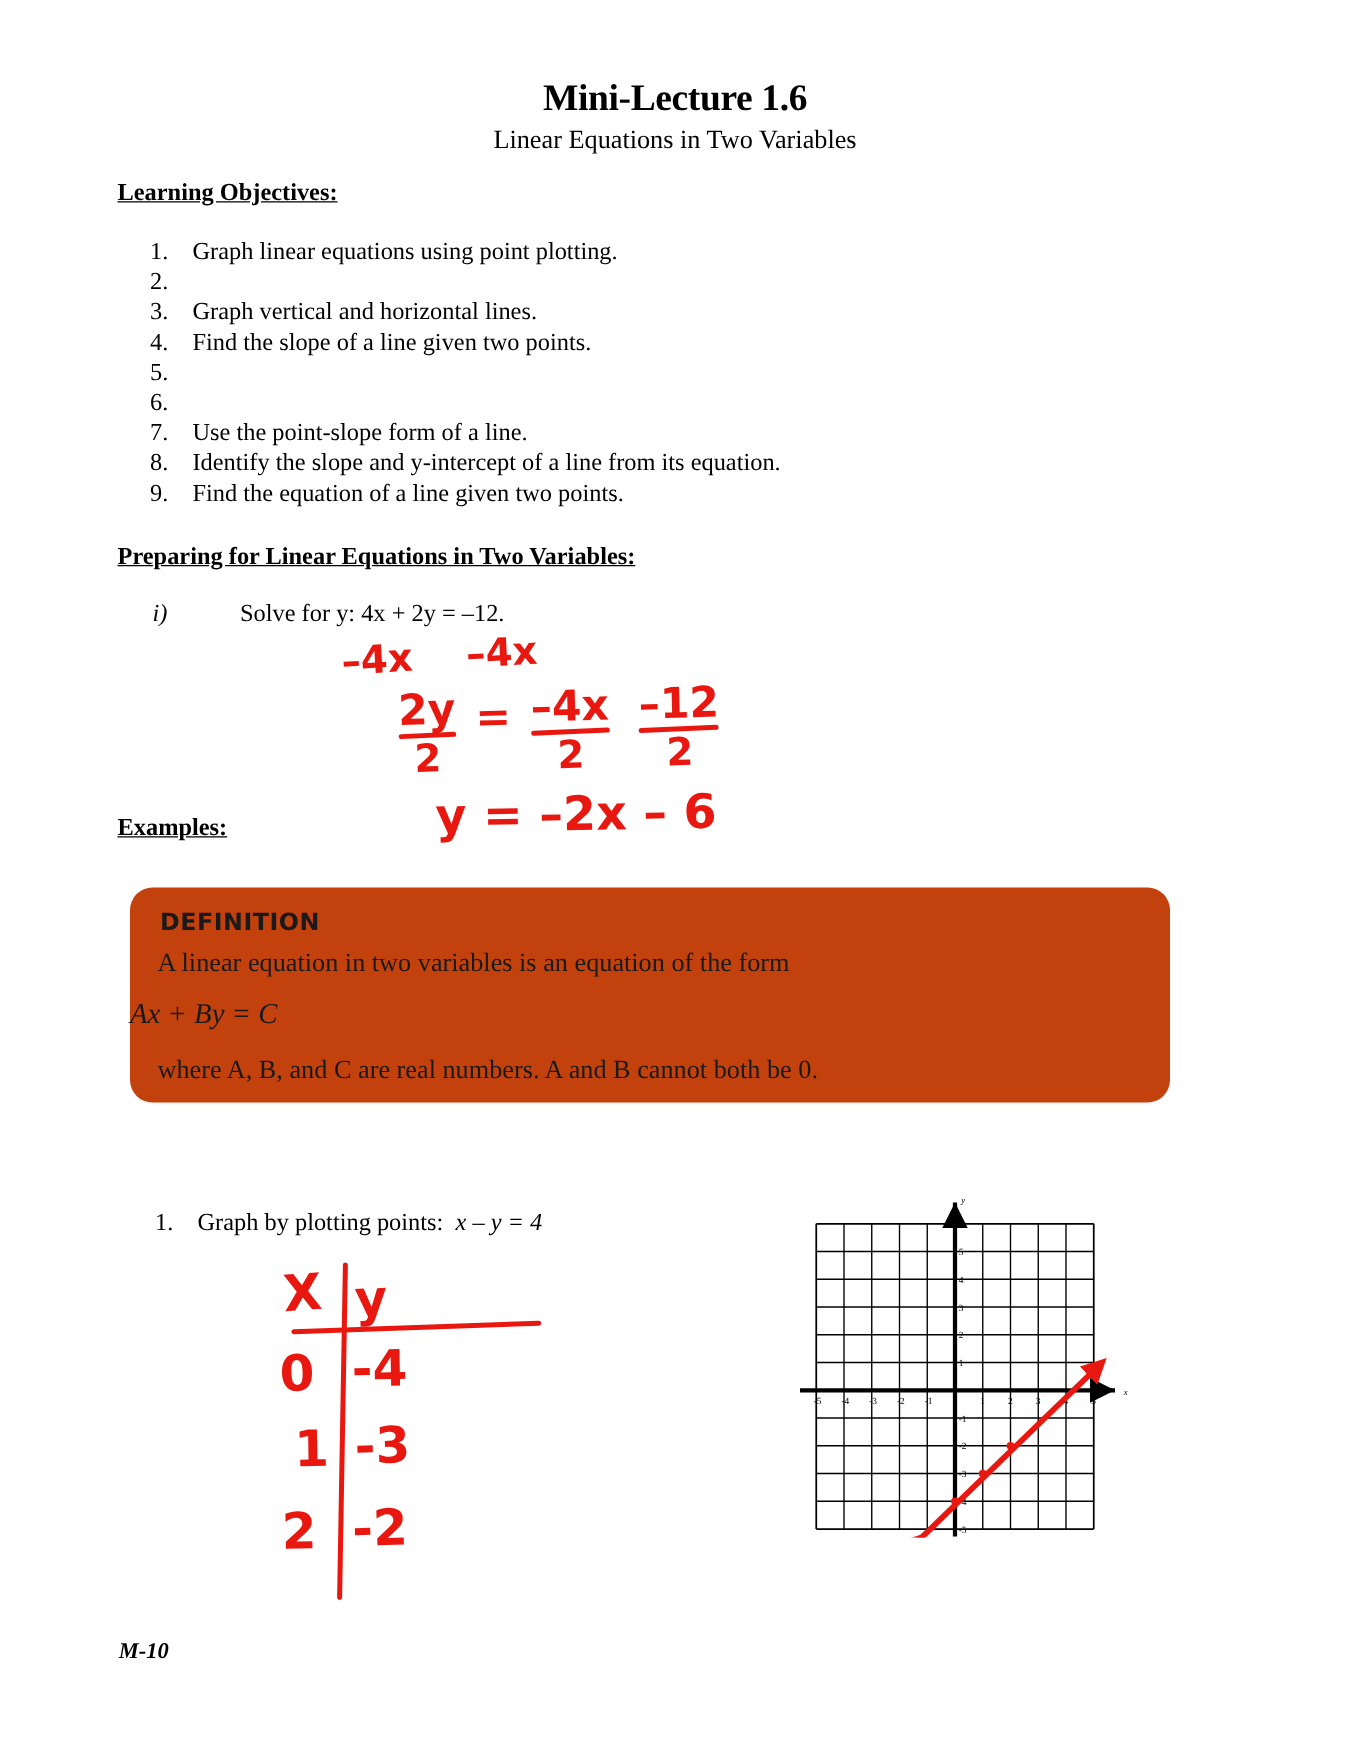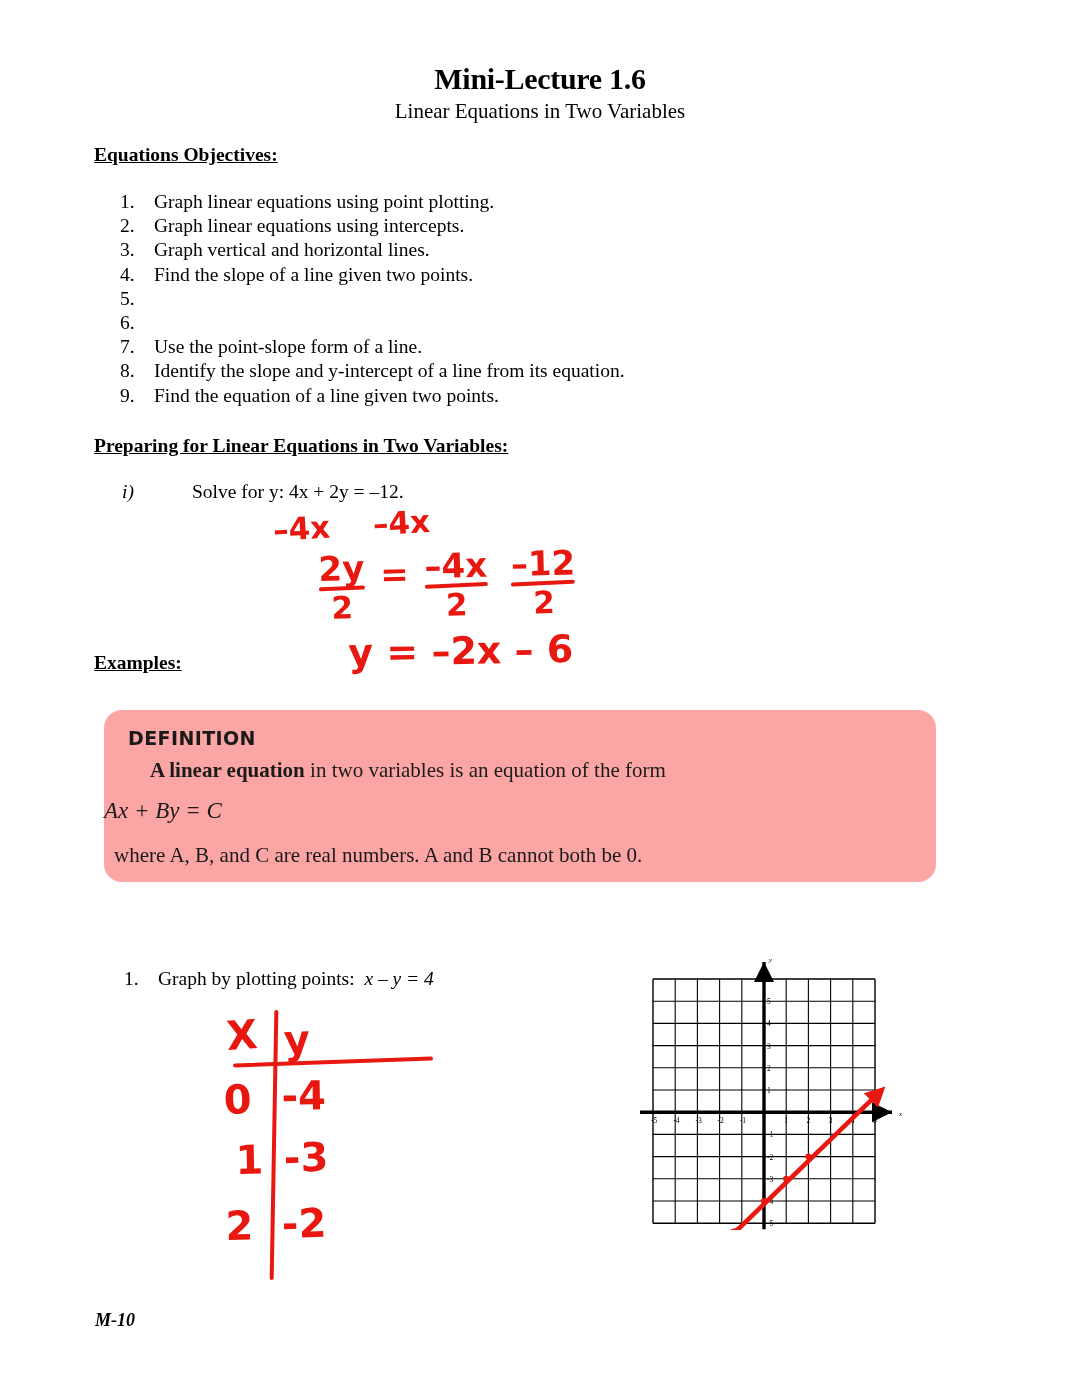--- a/index.html
+++ b/index.html
@@ -152,52 +152,52 @@
     transform: rotate(-1deg);
   }
 
   
   .definition-box {
     position: absolute;
     left: 104px;
     top: 710px;
     width: 832px;
     height: 172px;
-    background: #fca5a5;
+    background: #c2410c;
     border-radius: 18px;
     box-shadow: 0 1px 2px rgba(0,0,0,0.04);
   }
   .def-label {
     position: absolute;
     left: 24px; top: 17px;
     font-family: "DejaVu Sans", sans-serif;
     font-weight: bold;
     font-size: 19px;
     letter-spacing: 0.4px;
     color: #1a1a1a;
   }
   .def-line1 {
     position: absolute;
     left: 22px; top: 48px;
     font-size: 21px;
     color: #1a1a1a;
   }
-  .def-line1 b { font-weight: bold; margin-left: 24px; }
+  .def-line1 b { font-weight: normal; }
   .def-formula {
     position: absolute;
     left: 0; top: 88px;
     width: 832px;
     text-align: left;
     font-size: 23px;
     font-style: italic;
     color: #1a1a1a;
   }
   .def-line3 {
     position: absolute;
-    left: 10px; top: 133px;
+    left: 22px; top: 133px;
     font-size: 21px;
     color: #1a1a1a;
   }
 
   
   .example-item {
     position: absolute;
     left: 124px;
     top: 968px;
     font-size: 19.5px;
@@ -270,30 +270,29 @@
   }
 </style>
 </head>
 <body>
 
 <div class="page">
 
   <div class="doc-title">Mini-Lecture 1.6</div>
   <div class="doc-subtitle">Linear Equations in Two Variables</div>
 
-  <div id="objectives-heading" class="section-heading">Equations Objectives:</div>
+  <div id="objectives-heading" class="section-heading">Learning Objectives:</div>
 
   <div class="objectives">
     <div class="obj-row">
       <span class="obj-num">1.</span>
       <span class="obj-text">Graph linear equations using point plotting.</span>
     </div>
     <div class="obj-row">
       <span class="obj-num">2.</span>
-      <span class="obj-text">Graph linear equations using intercepts.</span>
     </div>
     <div class="obj-row">
       <span class="obj-num">3.</span>
       <span class="obj-text">Graph vertical and horizontal lines.</span>
     </div>
     <div class="obj-row">
       <span class="obj-num">4.</span>
       <span class="obj-text">Find the slope of a line given two points.</span>
     </div>
     <div class="obj-row">

